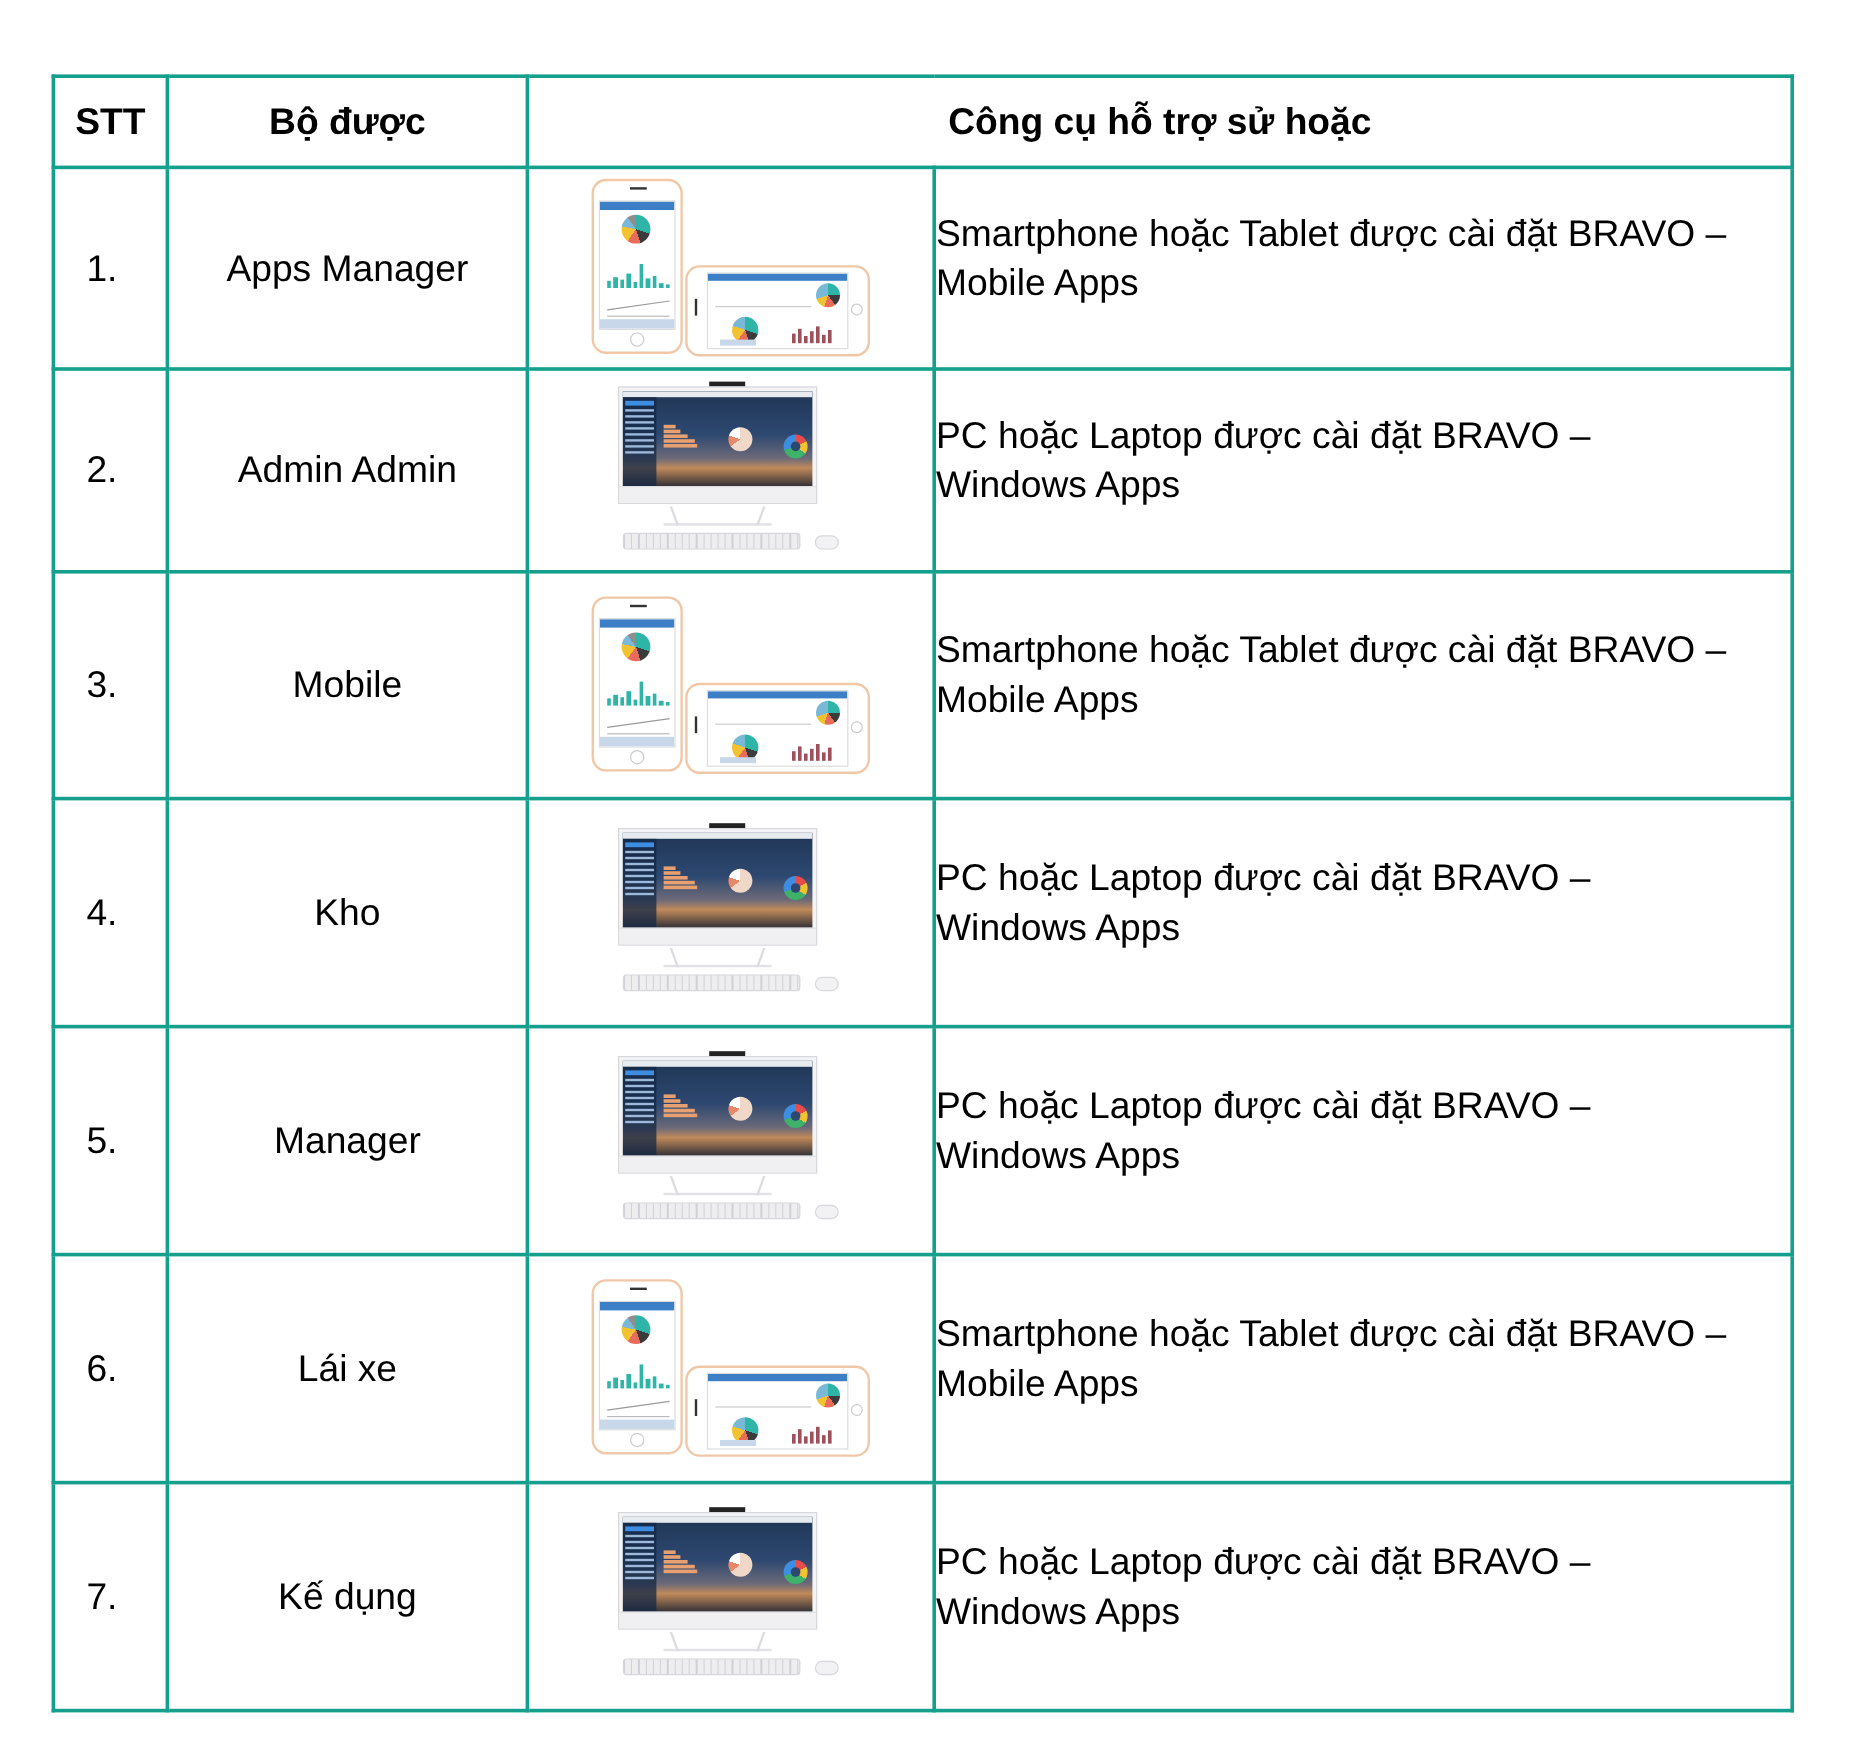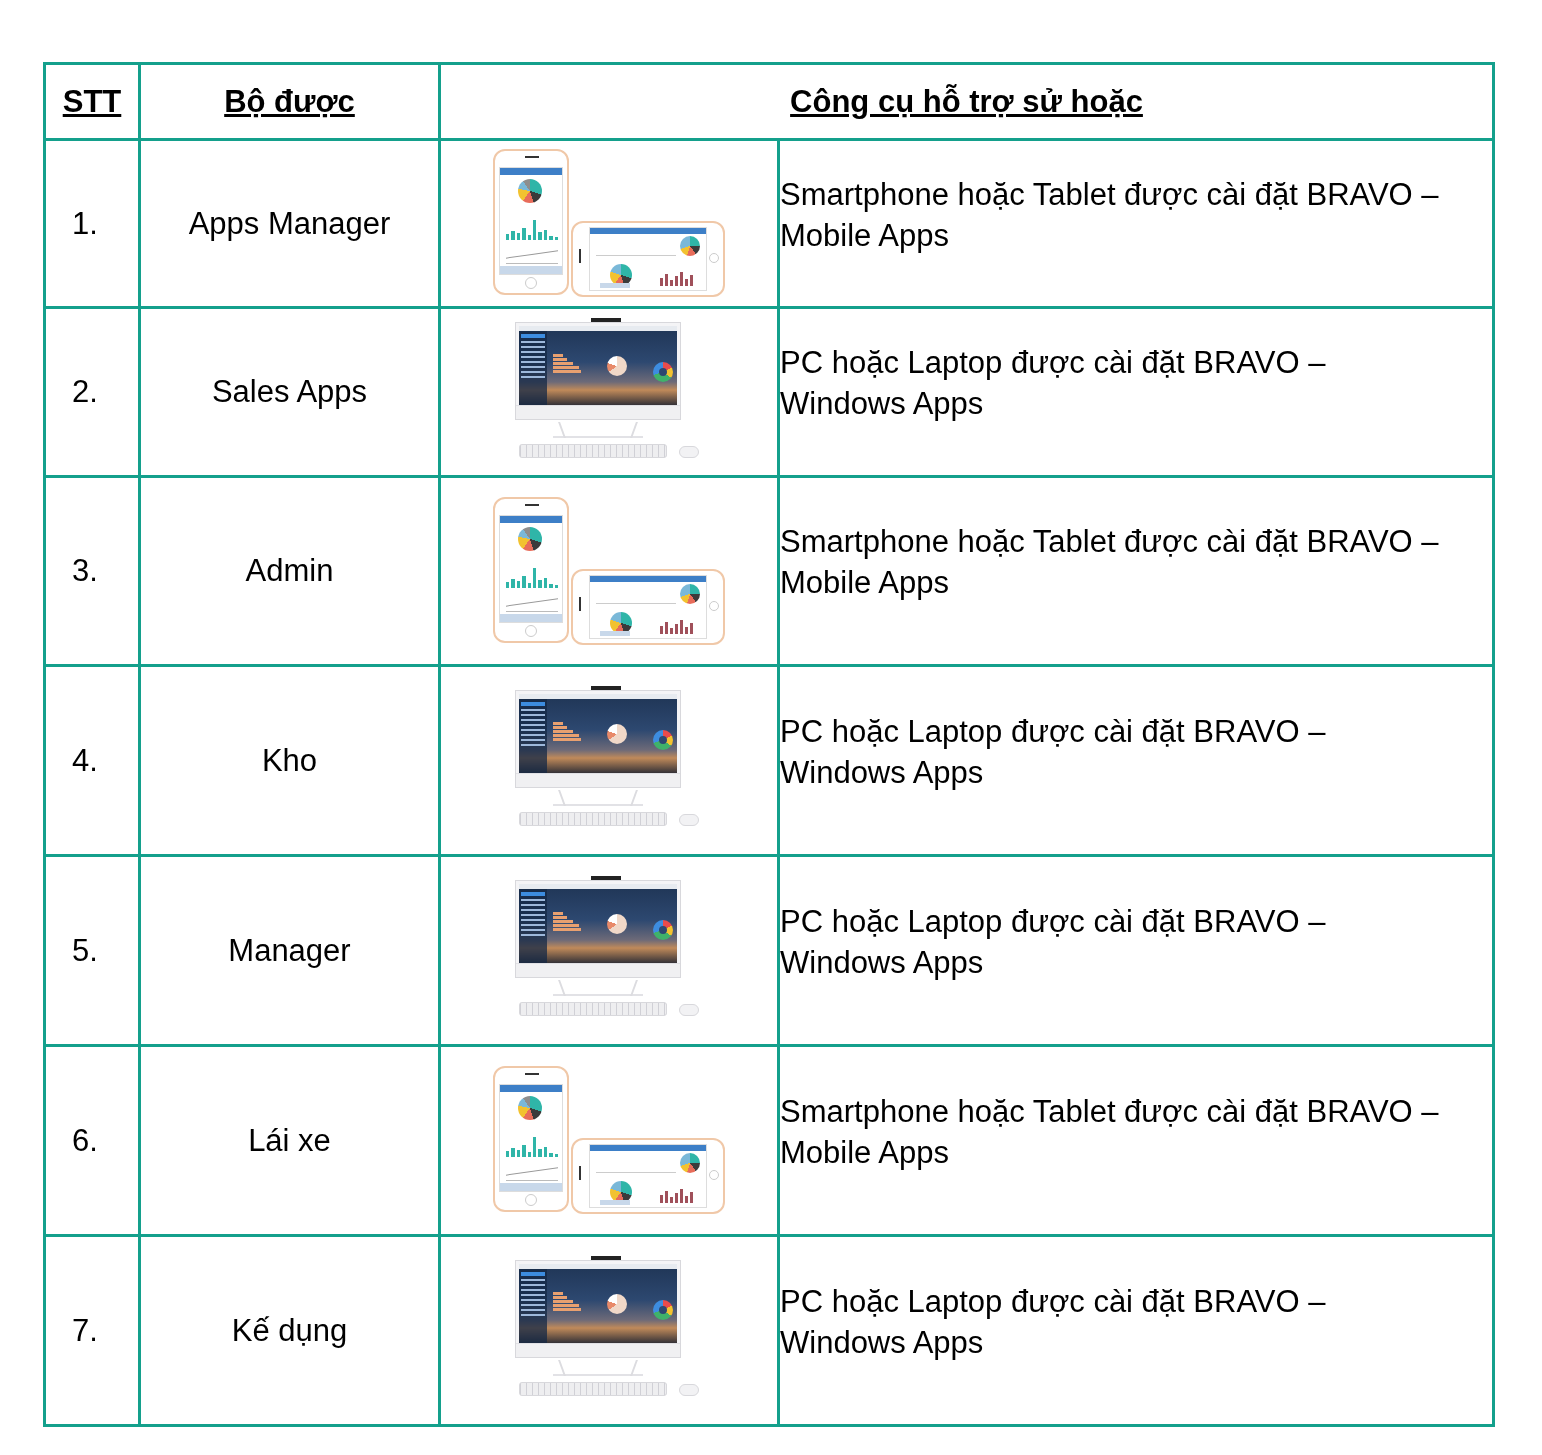--- a/index.html
+++ b/index.html
@@ -4,21 +4,21 @@
 <style>
   * { box-sizing: border-box; margin: 0; padding: 0; }
   html, body { width: 1542px; height: 1455px; background: #ffffff; overflow: hidden; }
   body { position: relative; font-family: "Liberation Sans", sans-serif; color: #000; }
 
   .tbl {
     position: absolute; left: 43px; top: 62px; width: 1452px;
     border-collapse: collapse; table-layout: fixed;
   }
   .tbl td, .tbl th { border: 3px solid #14a08c; vertical-align: middle; }
-  .tbl th { font-weight: bold; font-size: 31px; height: 76px; text-align: center; text-decoration: underline; }
+  .tbl th { font-weight: bold; font-size: 31px; height: 76px; text-align: center; }
   .col-stt { width: 95px; }
   .col-dept { width: 300px; }
   .col-img { width: 339px; }
   .stt-cell { font-size: 31px; text-align: left; padding-left: 26px; }
   .dept-cell { font-size: 31px; text-align: center; }
   .img-cell { position: relative; padding: 0; }
   .desc-cell { font-size: 31px; line-height: 41px; padding-left: 0; padding-right: 2px; text-align: left; vertical-align: middle; }
   .desc-inner { margin-top: -18px; }
 
   
@@ -150,21 +150,21 @@
 </td>
         <td class="desc-cell">
           <div class="desc-inner">
             <div>Smartphone hoặc Tablet được cài đặt BRAVO –</div>
             <div>Mobile Apps</div>
           </div>
         </td>
       </tr>
       <tr style="height: 169px;">
         <td class="stt-cell">2.</td>
-        <td class="dept-cell">Sales Apps</td>
+        <td class="dept-cell">Admin Admin</td>
         <td class="img-cell">
   <div class="desktop-art" style="top: 9px;">
     <div class="cam"></div>
     <div class="monitor">
       <div class="scr">
         <div class="top"></div>
         <div class="side">
                   <i></i>
                   <i></i>
                   <i></i>
@@ -194,21 +194,21 @@
 </td>
         <td class="desc-cell">
           <div class="desc-inner">
             <div>PC hoặc Laptop được cài đặt BRAVO –</div>
             <div>Windows Apps</div>
           </div>
         </td>
       </tr>
       <tr style="height: 189px;">
         <td class="stt-cell">3.</td>
-        <td class="dept-cell">Admin</td>
+        <td class="dept-cell">Mobile</td>
         <td class="img-cell">
   <div class="mobile-art" style="top: 19px;">
     <div class="phone-p">
       <div class="notch"></div>
       <div class="screen">
         <div class="bar"></div>
         <div class="pie"></div>
         <div class="bars">
                   <i style="height:6px"></i>
                   <i style="height:9px"></i>

